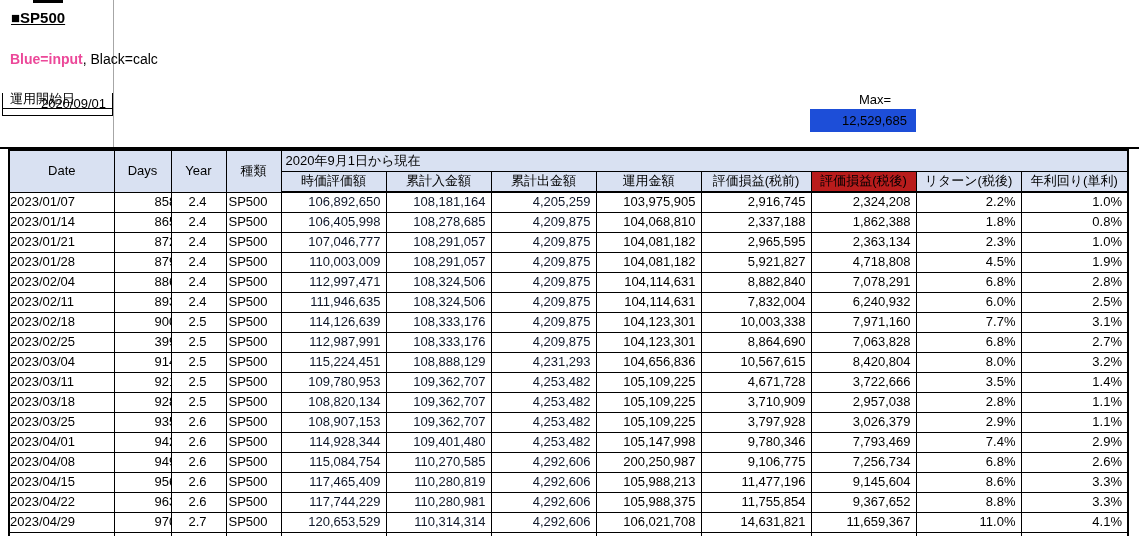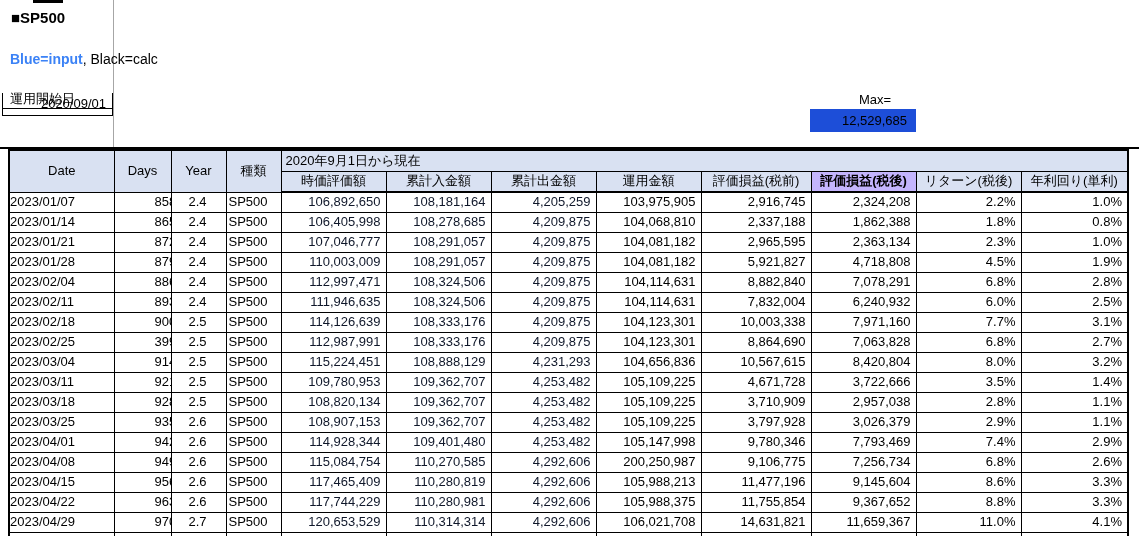--- a/index.html
+++ b/index.html
@@ -5,42 +5,42 @@
   * { margin:0; padding:0; box-sizing:border-box; }
   html,body { width:1139px; height:536px; overflow:hidden; background:#fff;
     font-family:"Liberation Sans","DejaVu Sans",sans-serif; color:#000; }
   body { position:relative; }
 
   .artifact { position:absolute; left:33px; top:0; width:30px; height:3px; background:#000; }
   .gridline-v { position:absolute; left:113px; top:0; width:1px; height:148px; background:#a6a6a6; }
   .topline { position:absolute; left:0; top:147px; width:1139px; height:2px; background:#000; }
 
   .sheet-title { position:absolute; left:11px; top:9px; font-size:15px; font-weight:bold;
-    }
+    text-decoration:underline; }
   .legend { position:absolute; left:10px; top:51px; font-size:14px; }
-  .legend .blue { color:#3b82f6; font-weight:bold; }
+  .legend .blue { color:#ec4899; font-weight:bold; }
 
   .start-label { position:absolute; left:2px; top:90px; width:111px; height:19px;
     font-size:13px; padding-left:8px; border-bottom:1px solid #000; }
   .start-cell { position:absolute; left:2px; top:93px; width:111px; height:23px;
     font-size:13px; line-height:22px; text-align:right; padding-right:6px;
     border:1px solid #000; border-top:none; }
 
   .max-label { position:absolute; left:815px; top:92px; font-size:13px;margin-left:44px; }
   .max-cell { position:absolute; left:810px; top:109px; width:106px; height:23px;
     background:#1d4ed8; font-size:13px; line-height:23px; text-align:right; padding-right:9px; }
 
   table.sheet { position:absolute; left:8px; top:149px; border-collapse:collapse;
     table-layout:fixed; width:1119px; border:2px solid #000; }
   .sheet th, .sheet td { border:1px solid #000; overflow:hidden; white-space:nowrap;
     font-size:13px; font-weight:normal; height:20px; line-height:18px; }
   .sheet thead th { background:#D9E1F2; height:21px; text-align:center; }
   .sheet thead tr.subhead th { border-bottom:2px solid #000; }
   .sheet th.group { text-align:left; padding-left:4px;margin-left:42px; }
-  .sheet th.hl-yellow { background:#c4b5fd;font-weight:bold; }
+  .sheet th.hl-yellow { background:#b91c1c; }
   .c-date  { padding-right:6px; }
   .c-days  { text-align:right; padding-right:6px;padding-left:40px; }
   .c-year  { text-align:center; padding-right:2px; }
   .c-type  { text-align:left;  padding-left:2px; }
   .c-num   { text-align:right; padding-right:5px; }
   .blue    { color:#0f172a; }
   tr.partial td { height:20px; }
 </style>
 </head>
 <body>

